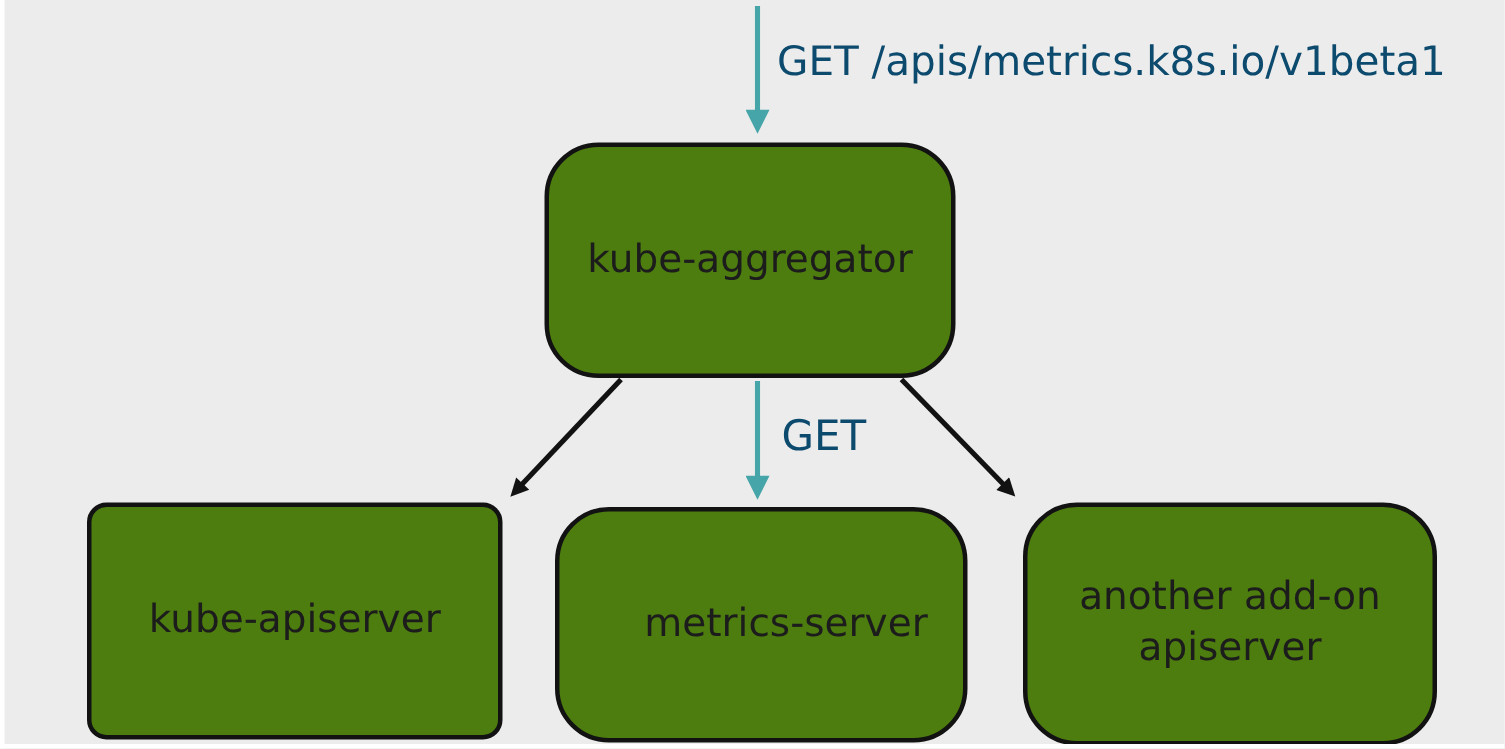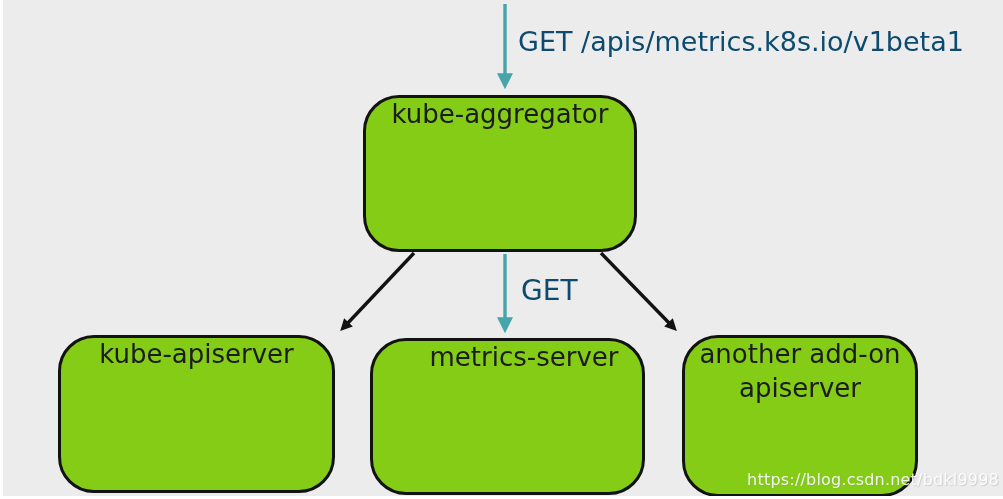--- a/index.html
+++ b/index.html
@@ -16,35 +16,36 @@
     left: 0; top: 0;
     width: 1003px; height: 499px;
     z-index: 2;
   }
   .edges-layer line { stroke-width: 3.4; }
   .node {
     position: absolute;
     box-sizing: border-box;
     border: 3px solid #121212;
     border-radius: 36px;
-    background: #84cc16;
+    background: #4d7c0f;
     display: flex;
+    align-items: center;
     justify-content: center;
     text-align: center;
     font-size: 26px;
     line-height: 1.3;
     color: #1c1c1c;
     z-index: 2;
     padding: 0 14px;
   }
   .node.single { white-space: nowrap; }
   .node-aggregator   { left: 363px; top:  95px; width: 274px; height: 157px; }
-  .node-apiserver    { left:  58px; top: 335px; width: 277px; height: 158px; }
+  .node-apiserver    { left:  58px; top: 335px; width: 277px; height: 158px; border-radius: 13px; }
   .node-metrics      { left: 370px; top: 338px; width: 275px; height: 157px; padding-left: 47px; }
-  .node-another      { left: 682px; top: 335px; width: 236px; height: 162px; }
+  .node-another      { left: 682px; top: 335px; width: 276px; height: 162px; }
   .edge-label {
     position: absolute;
     color: #0c4a6e;
     white-space: nowrap;
     z-index: 3;
   }
   .edge-label-request { left: 518px; top: 26px;  font-size: 27px; }
   .edge-label-get     { left: 521px; top: 274px; font-size: 28px; }
   .watermark {
     position: absolute;
@@ -96,18 +97,17 @@
   </div>
 
   <div class="node node-metrics single">
     <span>metrics-server</span>
   </div>
 
   <div class="node node-another">
     <span>another add-on apiserver</span>
   </div>
 
-  <div class="watermark">https://blog.csdn.net/bdkl9998</div>
 
   <div class="strip strip-left"></div>
   <div class="strip strip-bottom"></div>
 
 </div>
 
 </body></html>

